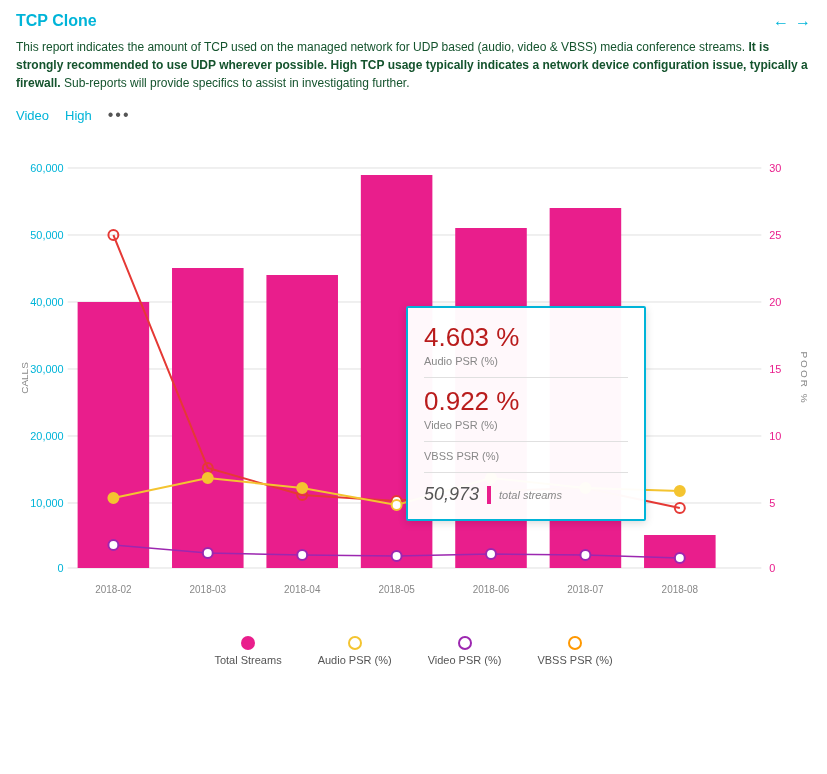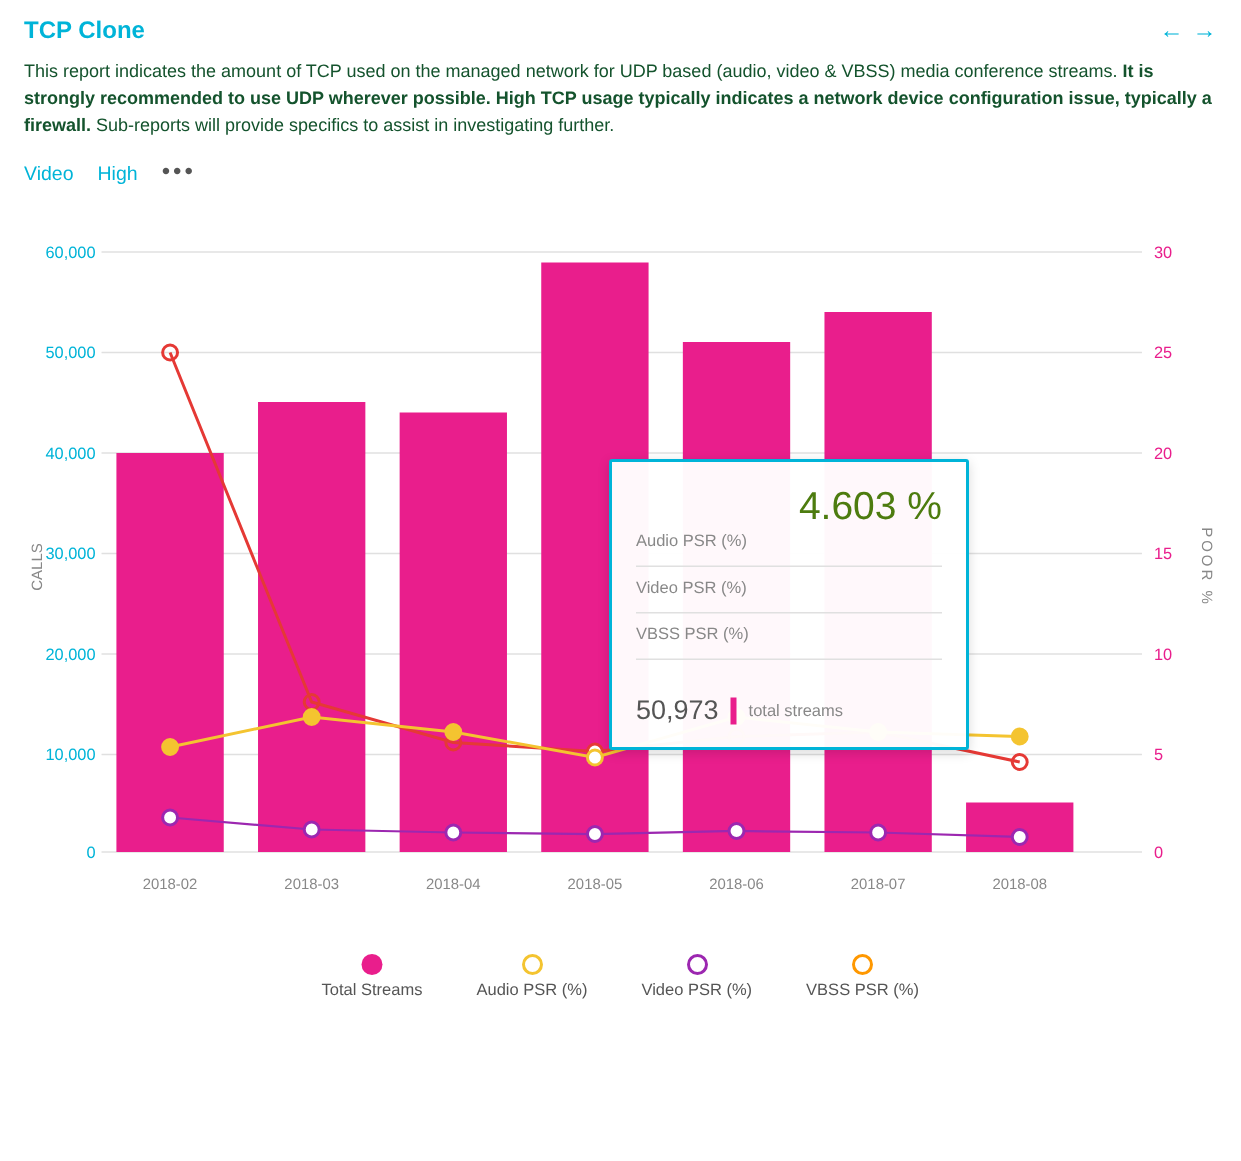--- a/index.html
+++ b/index.html
@@ -79,39 +79,39 @@
       background: rgba(255,255,255,0.97);
       border: 2px solid #00b4d8;
       border-radius: 2px;
       padding: 14px 16px;
       z-index: 10;
       box-shadow: 0 2px 8px rgba(0,0,0,0.15);
     }
     .tooltip-main-val {
       font-size: 26px;
       font-weight: 300;
-      color: #4d7c0f;
+      color: #b91c1c;
       margin-bottom: 2px;
-      text-align: right;
     }
     .tooltip-label {
       font-size: 11px;
       color: #888;
       margin-bottom: 10px;
     }
     .tooltip-divider {
       border: none;
       border-top: 1px solid #e0e0e0;
       margin: 8px 0;
     }
     .tooltip-streams-row {
       display: flex;
       align-items: center;
       gap: 8px;
-      margin-top: 23px;
+      margin-top: 11px;
+      font-style: italic;
     }
     .tooltip-streams-val {
       font-size: 18px;
       font-weight: 400;
       color: #555;
     }
     .tooltip-streams-bar {
       width: 4px;
       height: 18px;
       background: #e91e8c;
@@ -250,20 +250,21 @@
       <circle cx="478" cy="416" r="5" fill="white" stroke="#9c27b0" stroke-width="2"></circle>
       <circle cx="573" cy="417" r="5" fill="white" stroke="#9c27b0" stroke-width="2"></circle>
       <circle cx="668" cy="420" r="5" fill="white" stroke="#9c27b0" stroke-width="2"></circle>
     </svg>
 
     
     <div class="tooltip-box">
       <div class="tooltip-main-val">4.603 %</div>
       <div class="tooltip-label">Audio PSR (%)</div>
       <hr class="tooltip-divider">
+      <div class="tooltip-main-val">0.922 %</div>
       <div class="tooltip-label">Video PSR (%)</div>
       <hr class="tooltip-divider">
       <div class="tooltip-label">VBSS PSR (%)</div>
       <hr class="tooltip-divider">
       <div class="tooltip-streams-row">
         <span class="tooltip-streams-val">50,973</span>
         <span class="tooltip-streams-bar"></span>
         <span class="tooltip-streams-label">total streams</span>
       </div>
     </div>

